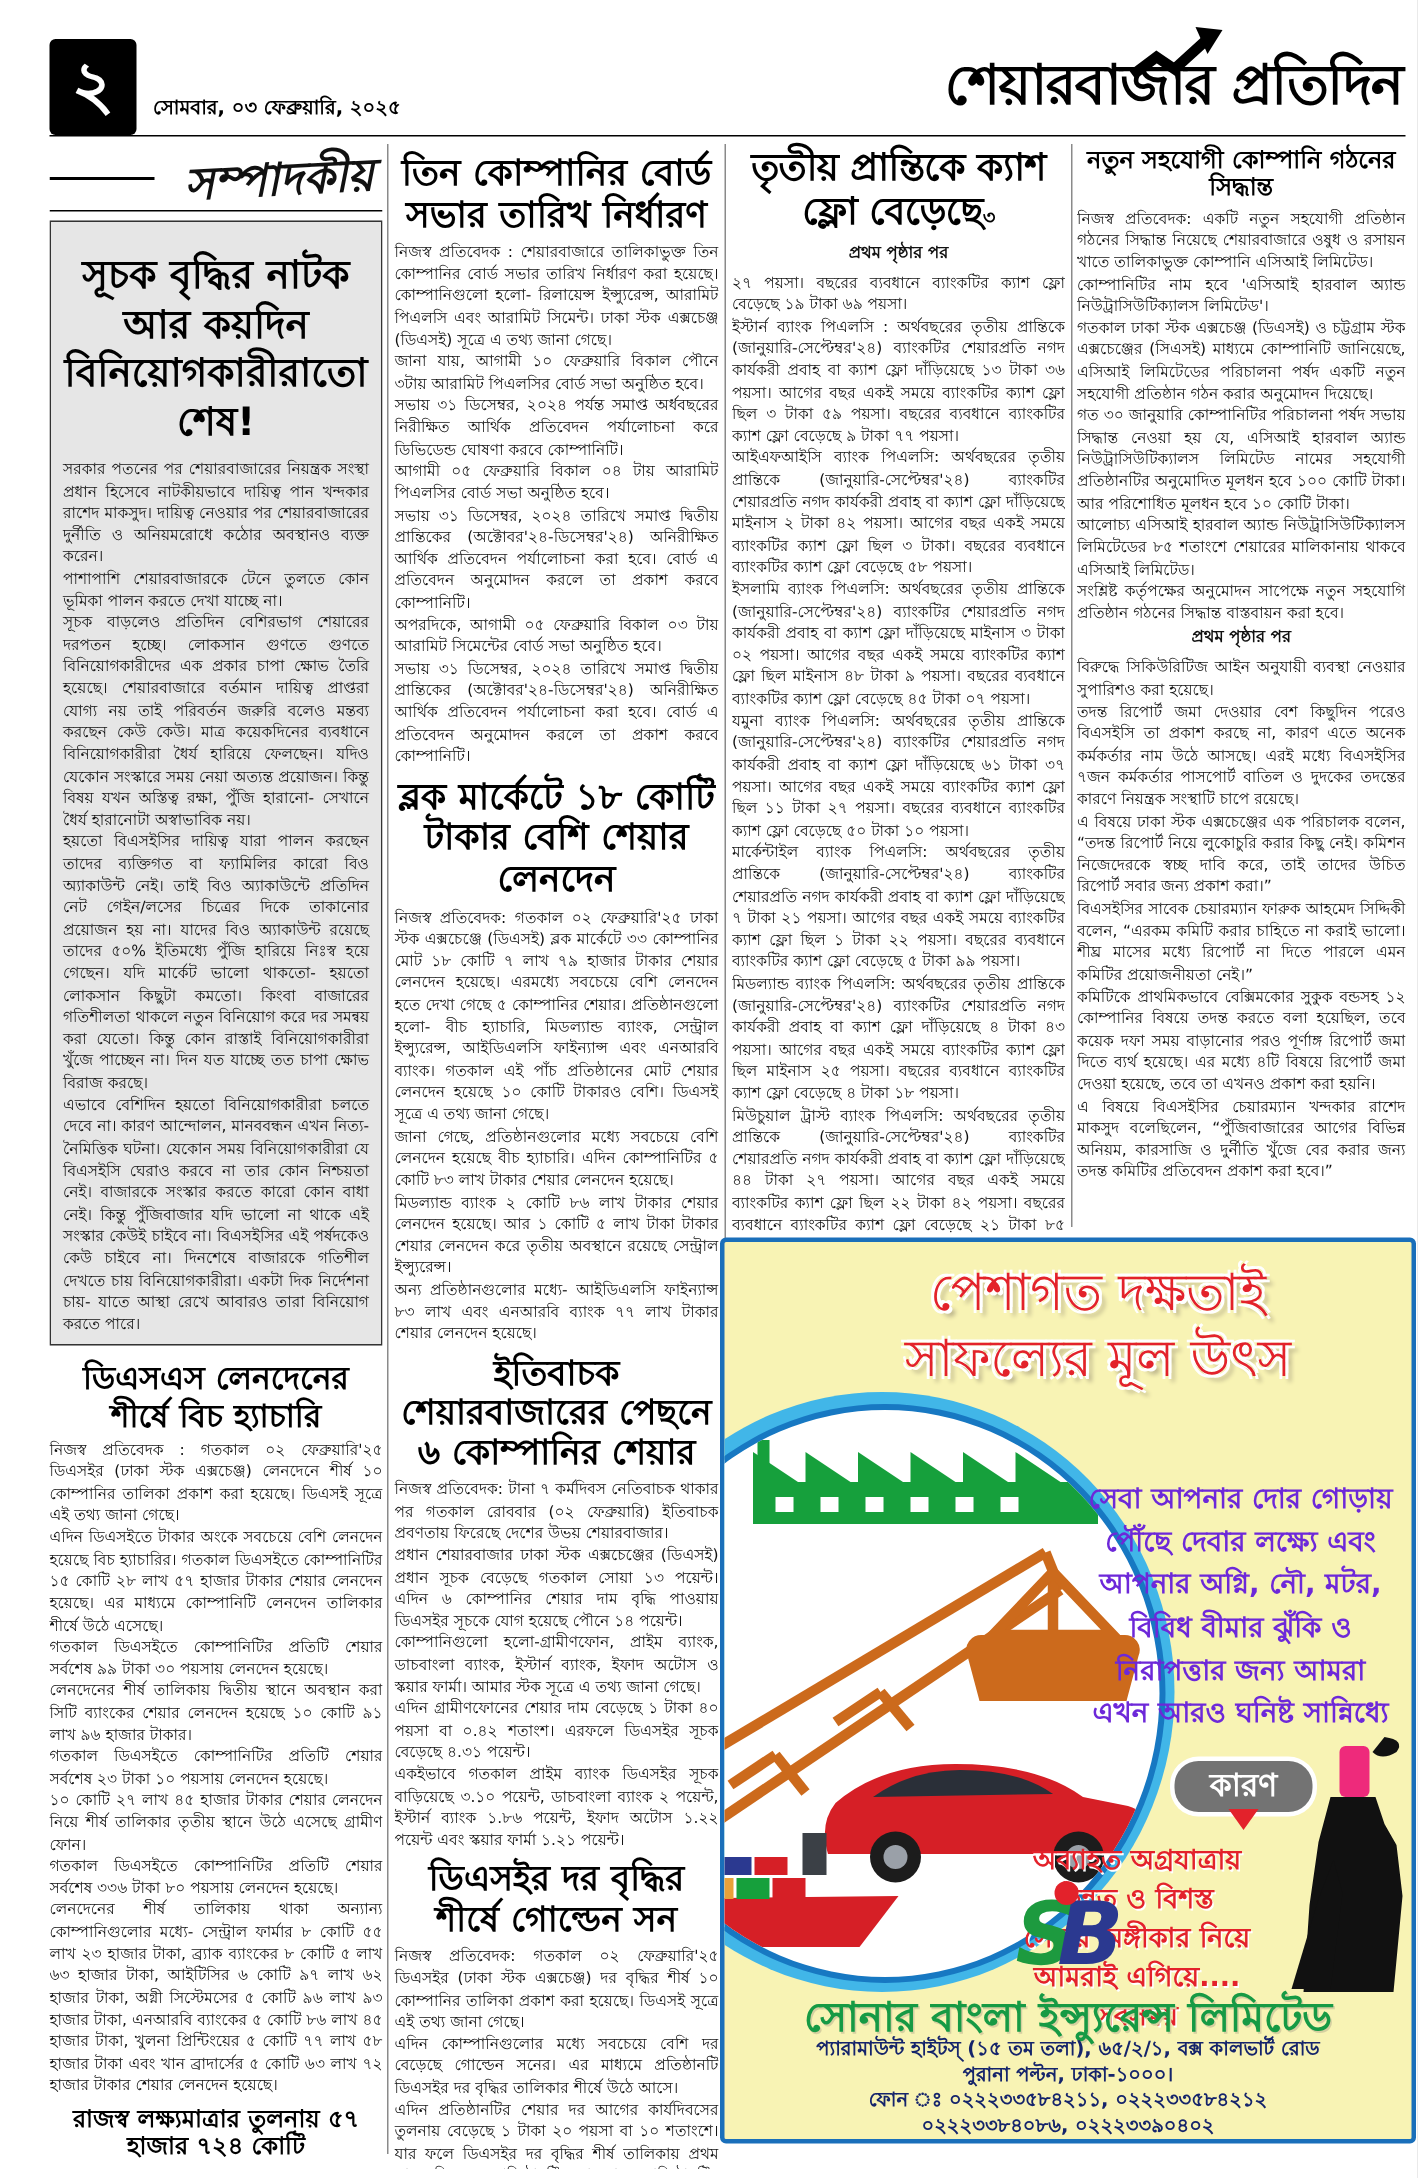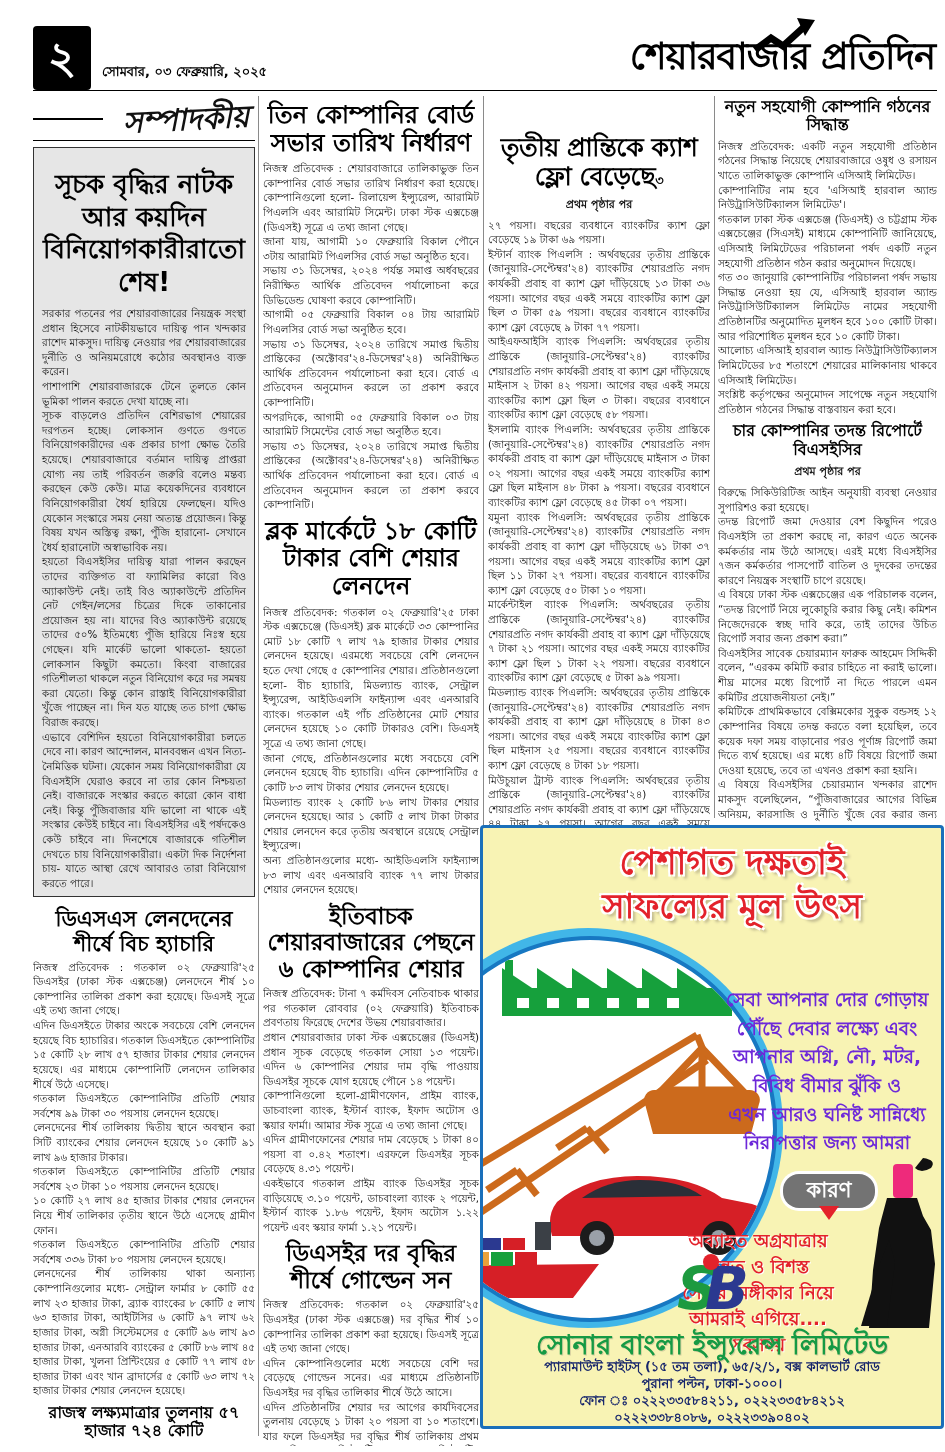--- a/index.html
+++ b/index.html
@@ -11,21 +11,21 @@
   .pagenum-box span{color:#fff;font-size:44px;font-weight:bold;line-height:1;}
   .date-line{position:absolute;left:102px;top:62px;font-size:13px;font-weight:bold;color:#000;}
   .logo-wrap{position:absolute;right:10px;top:38px;text-align:right;}
   .logo-text{font-size:37px;font-weight:800;color:#000;letter-spacing:-1px;line-height:1;}
   .logo-arrow{position:absolute;right:118px;top:-22px;}
   .head-rule{position:absolute;left:33px;right:8px;top:90px;height:0;border-top:1.5px solid #000;}
   
   .col{position:absolute;overflow:hidden;}
   .col1{left:33px;top:96px;width:222px;height:1350px;}
   .col2{left:263px;top:96px;width:216px;height:1350px;}
-  .col3{left:488px;top:92px;width:222px;height:730px;margin-top:36px;}
+  .col3{left:488px;top:92px;width:222px;height:730px;}
   .col4{left:718px;top:92px;width:219px;height:730px;}
   .vrule{position:absolute;width:0;border-left:1px solid #8a8a8a;}
   .vr1{left:258px;top:96px;height:1340px;}
   .vr2{left:483px;top:96px;height:1330px;}
   .vr3{left:713.5px;top:96px;height:722px;}
   
   .headline{font-weight:800;color:#000;text-align:center;line-height:1.15;margin:6px 0 4px;}
   .h21{font-size:21px;} .h19{font-size:16px;} .h23{font-size:23px;} .h24{font-size:24px;}
   .h26{font-size:25px;letter-spacing:-0.5px;}
   .cont{font-size:11px;font-weight:bold;text-align:center;margin:0 0 3px;}
@@ -33,21 +33,21 @@
   
   .ed-head{position:relative;height:44px;margin-bottom:6px;border-bottom:1.5px solid #000;}
   .ed-head .script{position:absolute;right:6px;top:0;font-size:30px;font-weight:800;font-style:italic;
         transform:rotate(-3deg);}
   .ed-head .dash{position:absolute;left:0;top:22px;width:70px;border-top:2px solid #000;}
   .ed-box{border:1.2px solid #333;background:#e6e6e6;padding:18px 8px 6px;margin-bottom:10px;}
   .ed-box .headline{font-size:26px;line-height:1.25;margin:2px 0 8px;}
   
   .ad{position:absolute;left:480px;top:825px;width:458px;height:598px;background:#f8f3b4;
       border:3px solid #1a6fba;border-radius:4px;overflow:hidden;}
-  .ad-title{position:absolute;left:0;right:0;top:12px;text-align:center;font-weight:700;
+  .ad-title{position:absolute;left:0;right:0;top:12px;text-align:center;font-weight:400;
       color:#e3222b;font-size:34px;line-height:1.3;
       text-shadow:-2px -2px 0 #fff,2px -2px 0 #fff,-2px 2px 0 #fff,2px 2px 0 #fff,4px 4px 3px #b9b28a;padding-left:40px;}
   .ad-circle-band{position:absolute;left:-90px;top:100px;width:390px;height:400px;border-radius:50%;
       background:#41b6e8;}
   .ad-circle{position:absolute;left:-80px;top:108px;width:366px;height:378px;border-radius:50%;
       background:#fff;border:4px solid #1778c2;overflow:hidden;}
   .ad-pitch{position:absolute;left:238px;top:158px;width:212px;text-align:center;font-weight:700;
       color:#6d28d9;font-size:18.5px;line-height:1.55;}
   .because{position:absolute;left:300px;top:346px;width:92px;height:34px;background:#737373;
       border-radius:16px;color:#fff;font-size:21px;font-weight:800;display:flex;align-items:center;
@@ -186,21 +186,20 @@
     <div class="art-sec">
       <div class="headline h19">নতুন সহযোগী কোম্পানি গঠনের সিদ্ধান্ত</div>
       <div class="body">নিজস্ব প্রতিবেদক: একটি নতুন সহযোগী প্রতিষ্ঠান গঠনের সিদ্ধান্ত নিয়েছে শেয়ারবাজারে ওষুধ ও রসায়ন খাতে তালিকাভুক্ত কোম্পানি এসিআই লিমিটেড।
 কোম্পানিটির নাম হবে 'এসিআই হারবাল অ্যান্ড নিউট্রাসিউটিক্যালস লিমিটেড'।
 গতকাল ঢাকা স্টক এক্সচেঞ্জ (ডিএসই) ও চট্টগ্রাম স্টক এক্সচেঞ্জের (সিএসই) মাধ্যমে কোম্পানিটি জানিয়েছে, এসিআই লিমিটেডের পরিচালনা পর্ষদ একটি নতুন সহযোগী প্রতিষ্ঠান গঠন করার অনুমোদন দিয়েছে।
 গত ৩০ জানুয়ারি কোম্পানিটির পরিচালনা পর্ষদ সভায় সিদ্ধান্ত নেওয়া হয় যে, এসিআই হারবাল অ্যান্ড নিউট্রাসিউটিক্যালস লিমিটেড নামের সহযোগী প্রতিষ্ঠানটির অনুমোদিত মূলধন হবে ১০০ কোটি টাকা। আর পরিশোধিত মূলধন হবে ১০ কোটি টাকা।
 আলোচ্য এসিআই হারবাল অ্যান্ড নিউট্রাসিউটিক্যালস লিমিটেডের ৮৫ শতাংশে শেয়ারের মালিকানায় থাকবে এসিআই লিমিটেড।
 সংশ্লিষ্ট কর্তৃপক্ষের অনুমোদন সাপেক্ষে নতুন সহযোগি প্রতিষ্ঠান গঠনের সিদ্ধান্ত বাস্তবায়ন করা হবে।</div>
     </div>
     <div class="art-sec">
-      <div class="headline h19">চার কোম্পানির তদন্ত রিপোর্টে বিএসইসির</div>
       <div class="cont">প্রথম পৃষ্ঠার পর</div>
       <div class="body">বিরুদ্ধে সিকিউরিটিজ আইন অনুযায়ী ব্যবস্থা নেওয়ার সুপারিশও করা হয়েছে।
 তদন্ত রিপোর্ট জমা দেওয়ার বেশ কিছুদিন পরেও বিএসইসি তা প্রকাশ করছে না, কারণ এতে অনেক কর্মকর্তার নাম উঠে আসছে। এরই মধ্যে বিএসইসির ৭জন কর্মকর্তার পাসপোর্ট বাতিল ও দুদকের তদন্তের কারণে নিয়ন্ত্রক সংস্থাটি চাপে রয়েছে।
 এ বিষয়ে ঢাকা স্টক এক্সচেঞ্জের এক পরিচালক বলেন, “তদন্ত রিপোর্ট নিয়ে লুকোচুরি করার কিছু নেই। কমিশন নিজেদেরকে স্বচ্ছ দাবি করে, তাই তাদের উচিত রিপোর্ট সবার জন্য প্রকাশ করা।”
 বিএসইসির সাবেক চেয়ারম্যান ফারুক আহমেদ সিদ্দিকী বলেন, “এরকম কমিটি করার চাহিতে না করাই ভালো। শীঘ্র মাসের মধ্যে রিপোর্ট না দিতে পারলে এমন কমিটির প্রয়োজনীয়তা নেই।”
 কমিটিকে প্রাথমিকভাবে বেক্সিমকোর সুকুক বন্ডসহ ১২ কোম্পানির বিষয়ে তদন্ত করতে বলা হয়েছিল, তবে কয়েক দফা সময় বাড়ানোর পরও পূর্ণাঙ্গ রিপোর্ট জমা দিতে ব্যর্থ হয়েছে। এর মধ্যে ৪টি বিষয়ে রিপোর্ট জমা দেওয়া হয়েছে, তবে তা এখনও প্রকাশ করা হয়নি।
 এ বিষয়ে বিএসইসির চেয়ারম্যান খন্দকার রাশেদ মাকসুদ বলেছিলেন, “পুঁজিবাজারের আগের বিভিন্ন অনিয়ম, কারসাজি ও দুর্নীতি খুঁজে বের করার জন্য তদন্ত কমিটির প্রতিবেদন প্রকাশ করা হবে।”</div>
     </div>
 
   </div>
@@ -266,22 +265,22 @@
     <div class="ad-title">
       <div>পেশাগত দক্ষতাই</div>
       <div>সাফল্যের মূল উৎস</div>
     </div>
 
     <div class="ad-pitch">
       <div>সেবা আপনার দোর গোড়ায়</div>
       <div>পৌঁছে দেবার লক্ষ্যে এবং</div>
       <div>আপনার অগ্নি, নৌ, মটর,</div>
       <div>বিবিধ বীমার ঝুঁকি ও</div>
+      <div>নিরাপত্তার জন্য আমরা</div>
       <div>এখন আরও ঘনিষ্ট সান্নিধ্যে</div>
-      <div>নিরাপত্তার জন্য আমরা</div>
     </div>
 
     <div class="because">কারণ</div>
 
     <div class="ad-promise">
       <div>অব্যাহত অগ্রযাত্রায়</div>
       <div>উন্নত ও বিশস্ত</div>
       <div>সেবার অঙ্গীকার নিয়ে</div>
       <div>আমরাই এগিয়ে....</div>
       <div>সবসময়</div>

